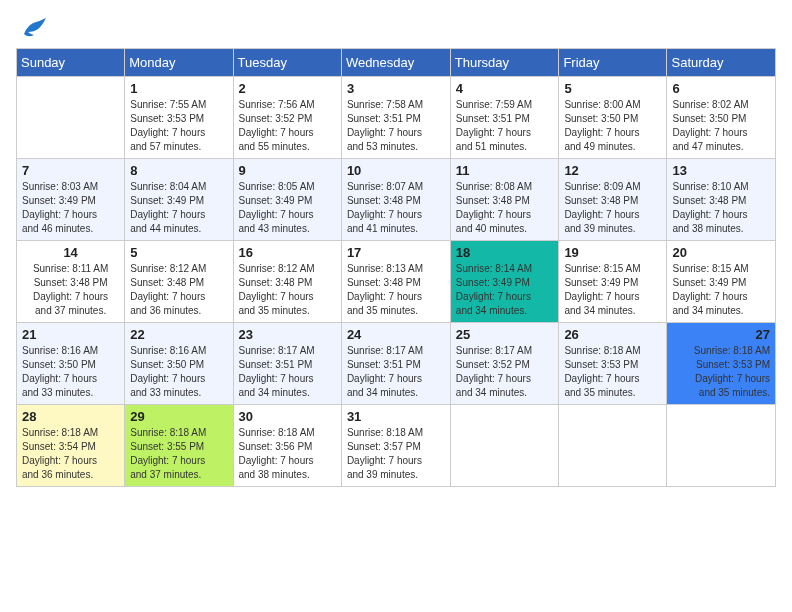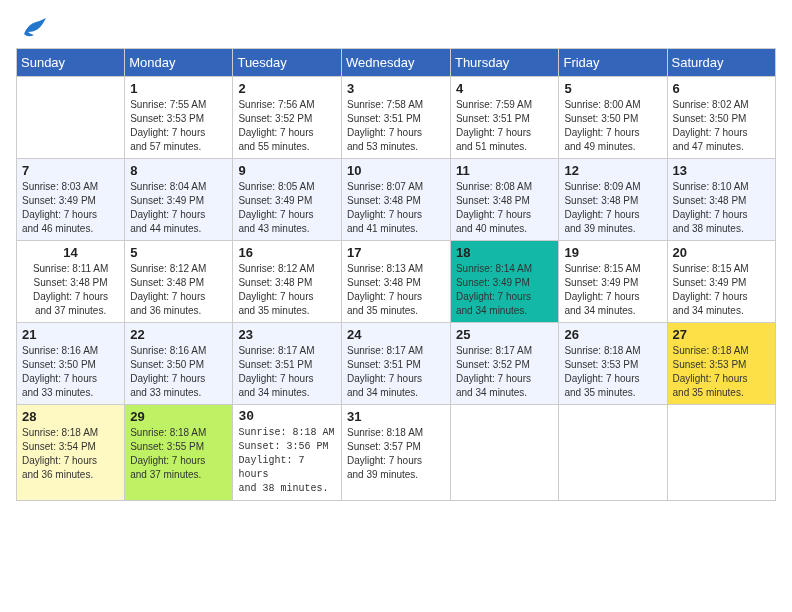--- a/index.html
+++ b/index.html
@@ -236,35 +236,35 @@
           <div class="day-info">Sunrise: 8:17 AM<br>Sunset: 3:51 PM<br>Daylight: 7 hours<br>and 34 minutes.</div>
         </td>
         <td style="background: rgb(240, 244, 255);">
           <span class="day-number">25</span>
           <div class="day-info">Sunrise: 8:17 AM<br>Sunset: 3:52 PM<br>Daylight: 7 hours<br>and 34 minutes.</div>
         </td>
         <td style="background: rgb(240, 244, 255);">
           <span class="day-number">26</span>
           <div class="day-info">Sunrise: 8:18 AM<br>Sunset: 3:53 PM<br>Daylight: 7 hours<br>and 35 minutes.</div>
         </td>
-        <td style="background: #fde047;">
+        <td style="background: #3b82f6; text-align: right;">
           <span class="day-number">27</span>
           <div class="day-info">Sunrise: 8:18 AM<br>Sunset: 3:53 PM<br>Daylight: 7 hours<br>and 35 minutes.</div>
         </td>
       </tr>
       <tr>
         <td style="background: #fef9c3;">
           <span class="day-number">28</span>
           <div class="day-info">Sunrise: 8:18 AM<br>Sunset: 3:54 PM<br>Daylight: 7 hours<br>and 36 minutes.</div>
         </td>
         <td style="background: #bef264;">
           <span class="day-number">29</span>
           <div class="day-info">Sunrise: 8:18 AM<br>Sunset: 3:55 PM<br>Daylight: 7 hours<br>and 37 minutes.</div>
         </td>
-        <td style="background: rgb(255, 255, 255); font-family: Liberation Mono, monospace;">
+        <td style="background: rgb(255, 255, 255);">
           <span class="day-number">30</span>
           <div class="day-info">Sunrise: 8:18 AM<br>Sunset: 3:56 PM<br>Daylight: 7 hours<br>and 38 minutes.</div>
         </td>
         <td style="background: rgb(255, 255, 255);">
           <span class="day-number">31</span>
           <div class="day-info">Sunrise: 8:18 AM<br>Sunset: 3:57 PM<br>Daylight: 7 hours<br>and 39 minutes.</div>
         </td>
         <td class="empty-cell"></td>
         <td class="empty-cell"></td>
         <td class="empty-cell"></td>

